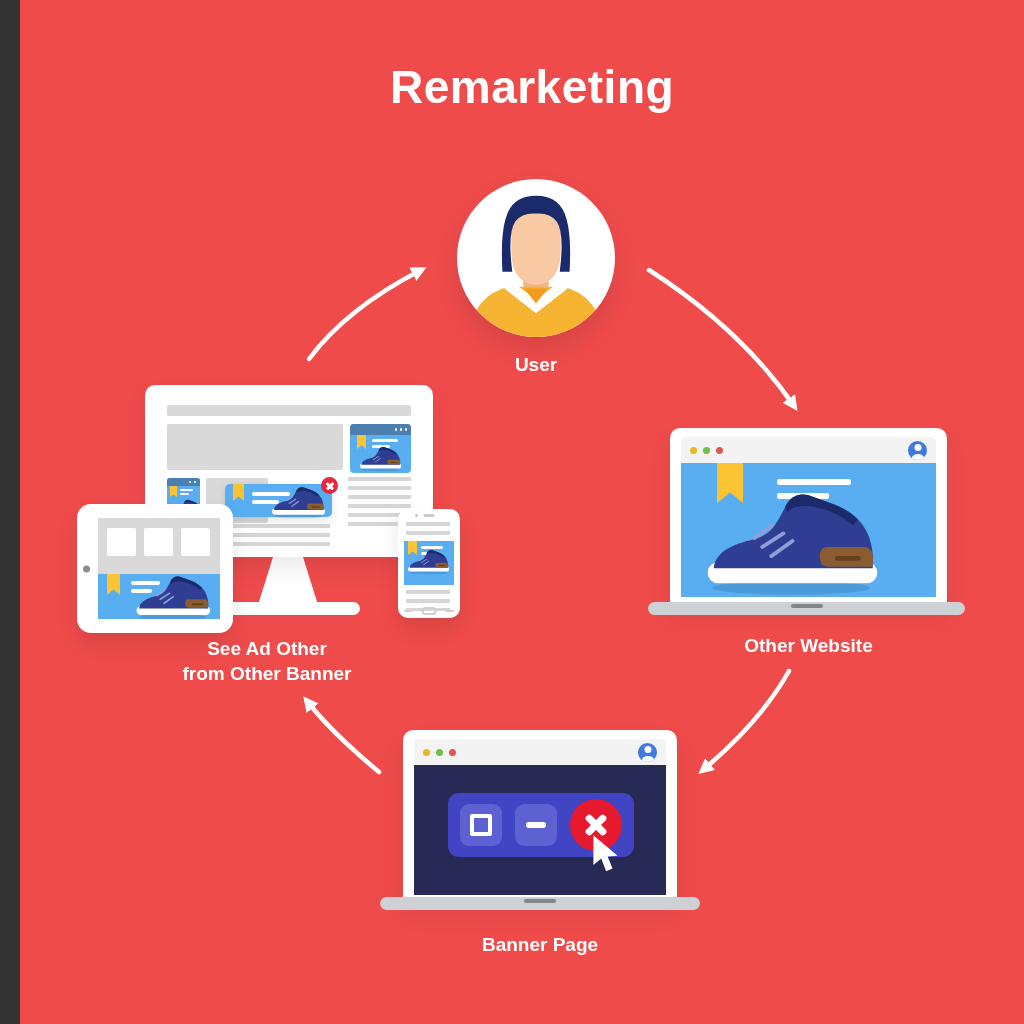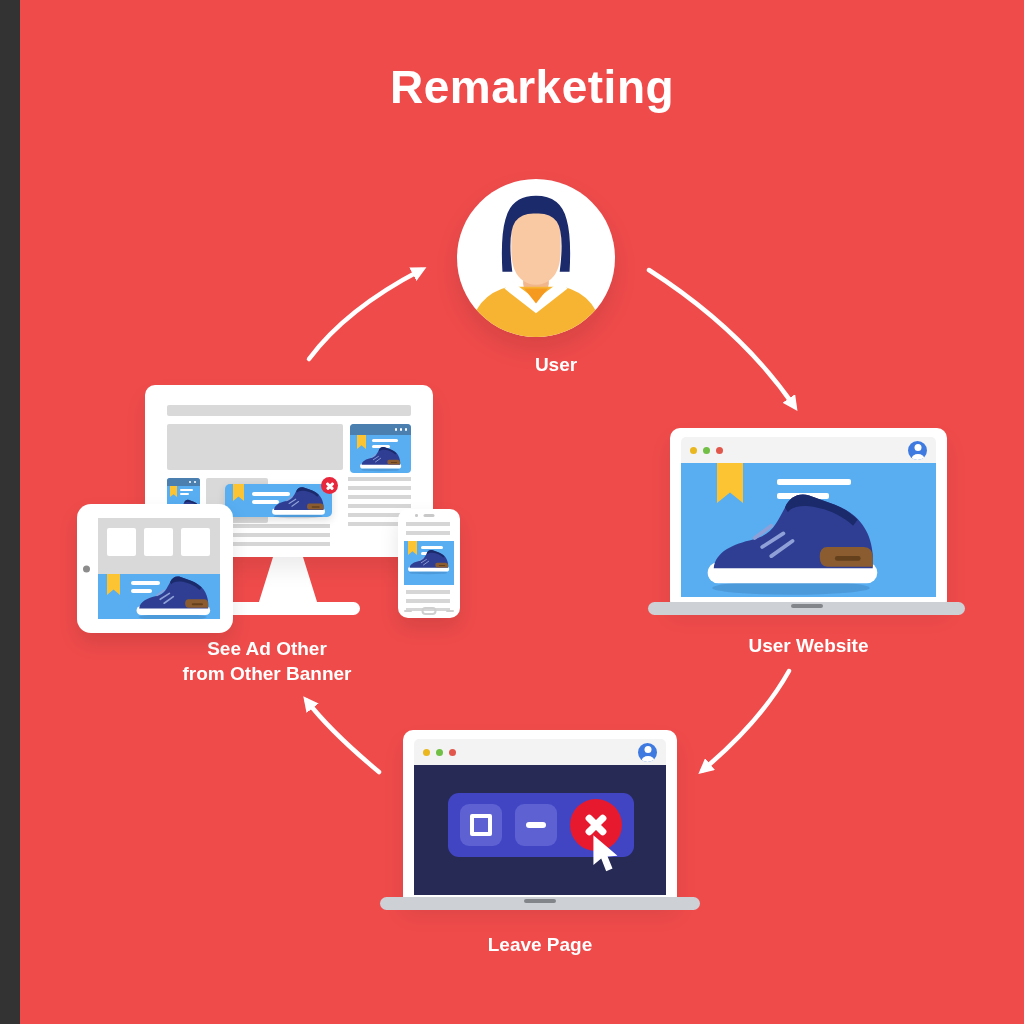--- a/index.html
+++ b/index.html
@@ -125,21 +125,21 @@
   .ph-bar{position:absolute;bottom:6px;width:8px;height:2.5px;border-radius:1.5px;background:#cfcfcf;}
 
   
   .bm{position:absolute;background:var(--c-yellow,#fcc332);
     clip-path:polygon(0 0,100% 0,100% 100%,50% 74%,0 100%);}
   .wline{position:absolute;background:#fff;border-radius:2px;}
   .shoe{position:absolute;}
   .see-label{left:116px;top:636px;width:262px;}
   .visit-label{left:650px;top:633px;width:277px;}
   .leave-label{left:383px;top:932px;width:274px;}
-  .user-label{left:432px;top:352px;width:208px;}
+  .user-label{left:412px;top:352px;width:208px;}
 </style>
 </head>
 <body>
 
 <div class="canvas">
 
   <svg width="0" height="0" style="position:absolute" aria-hidden="true">
     <defs>
       <symbol id="shoe" viewBox="0 0 120 70">
         <ellipse cx="58" cy="64" rx="52" ry="4.5" style="fill:rgba(20,40,90,.15)"></ellipse>
@@ -189,21 +189,21 @@
     <div class="page-content visit-content">
       <div class="bm" style="left:36px;top:0;width:26px;height:40px;"></div>
       <div class="wline" style="left:96px;top:16px;width:74px;height:6px;"></div>
       <div class="wline" style="left:96px;top:30px;width:52px;height:6px;"></div>
       <svg class="shoe" style="left:22px;top:28px;width:182px;height:106px;">
           <use href="#shoe"></use>
         </svg>
     </div>
   </div>
   <div class="laptop-base visit-base"></div>
-  <div class="node-label visit-label">User Website</div>
+  <div class="node-label visit-label">Other Website</div>
 
   <div class="laptop-screen leave-screen">
     <div class="browser-bar">
       <div class="dots">
         <span class="dot dot-y"></span>
         <span class="dot dot-g"></span>
         <span class="dot dot-r"></span>
       </div>
       <div class="b-avatar"></div>
     </div>
@@ -212,21 +212,21 @@
         <div class="btn-sq max"></div>
         <div class="btn-sq min"></div>
         <div class="btn-close"></div>
       </div>
       <svg class="cursor" viewBox="0 0 24 28">
         <path d="M1,0 L1,21 L6.5,16.5 L10,25.5 L14.5,23.5 L11,15 L18,14.5 Z" fill="#fff"></path>
       </svg>
     </div>
   </div>
   <div class="laptop-base leave-base"></div>
-  <div class="node-label leave-label">Leave Page</div>
+  <div class="node-label leave-label">Banner Page</div>
 
   <div class="monitor">
     <div class="mon-screen">
       <div class="mon-header gray"></div>
       <div class="mon-hero gray"></div>
 
       <div class="ad-card">
         <div class="card-head">
           <span class="mini-dot"></span>
           <span class="mini-dot"></span>

